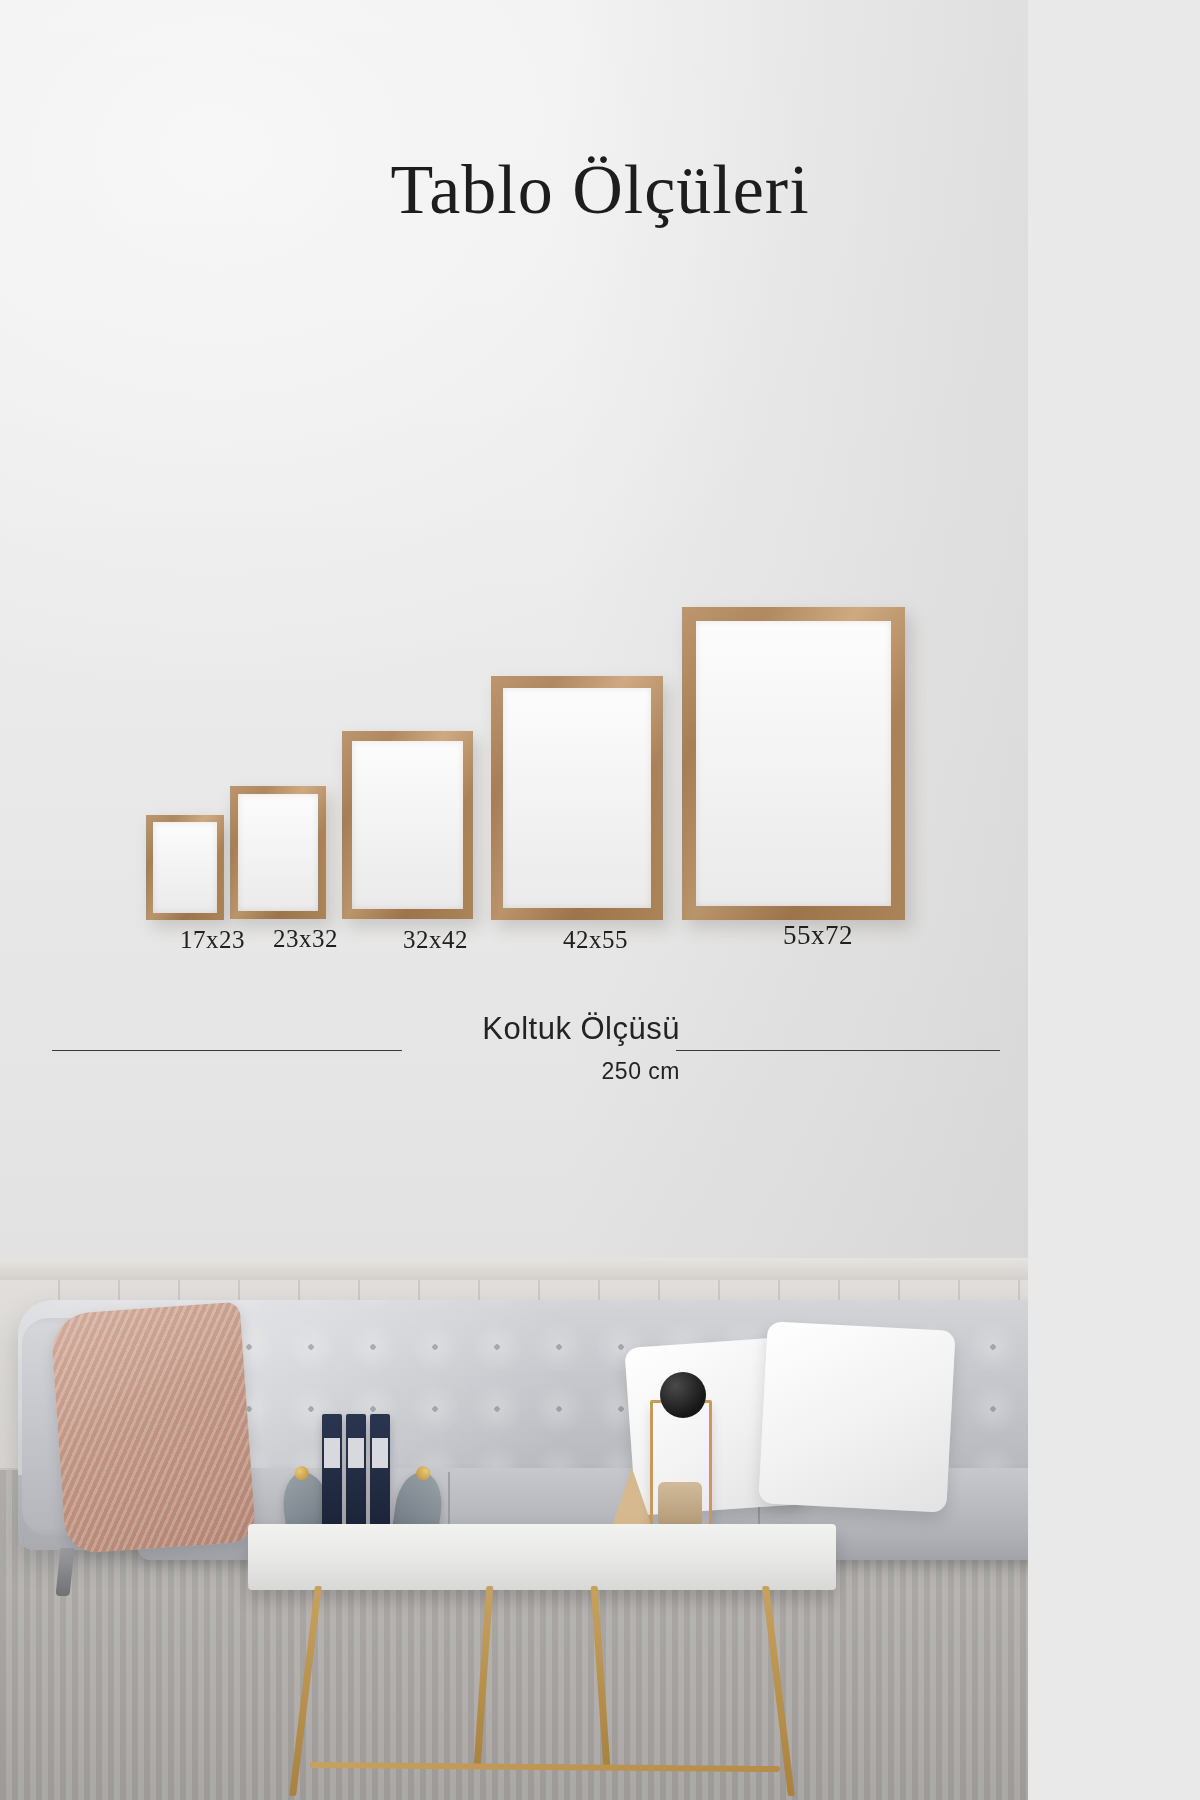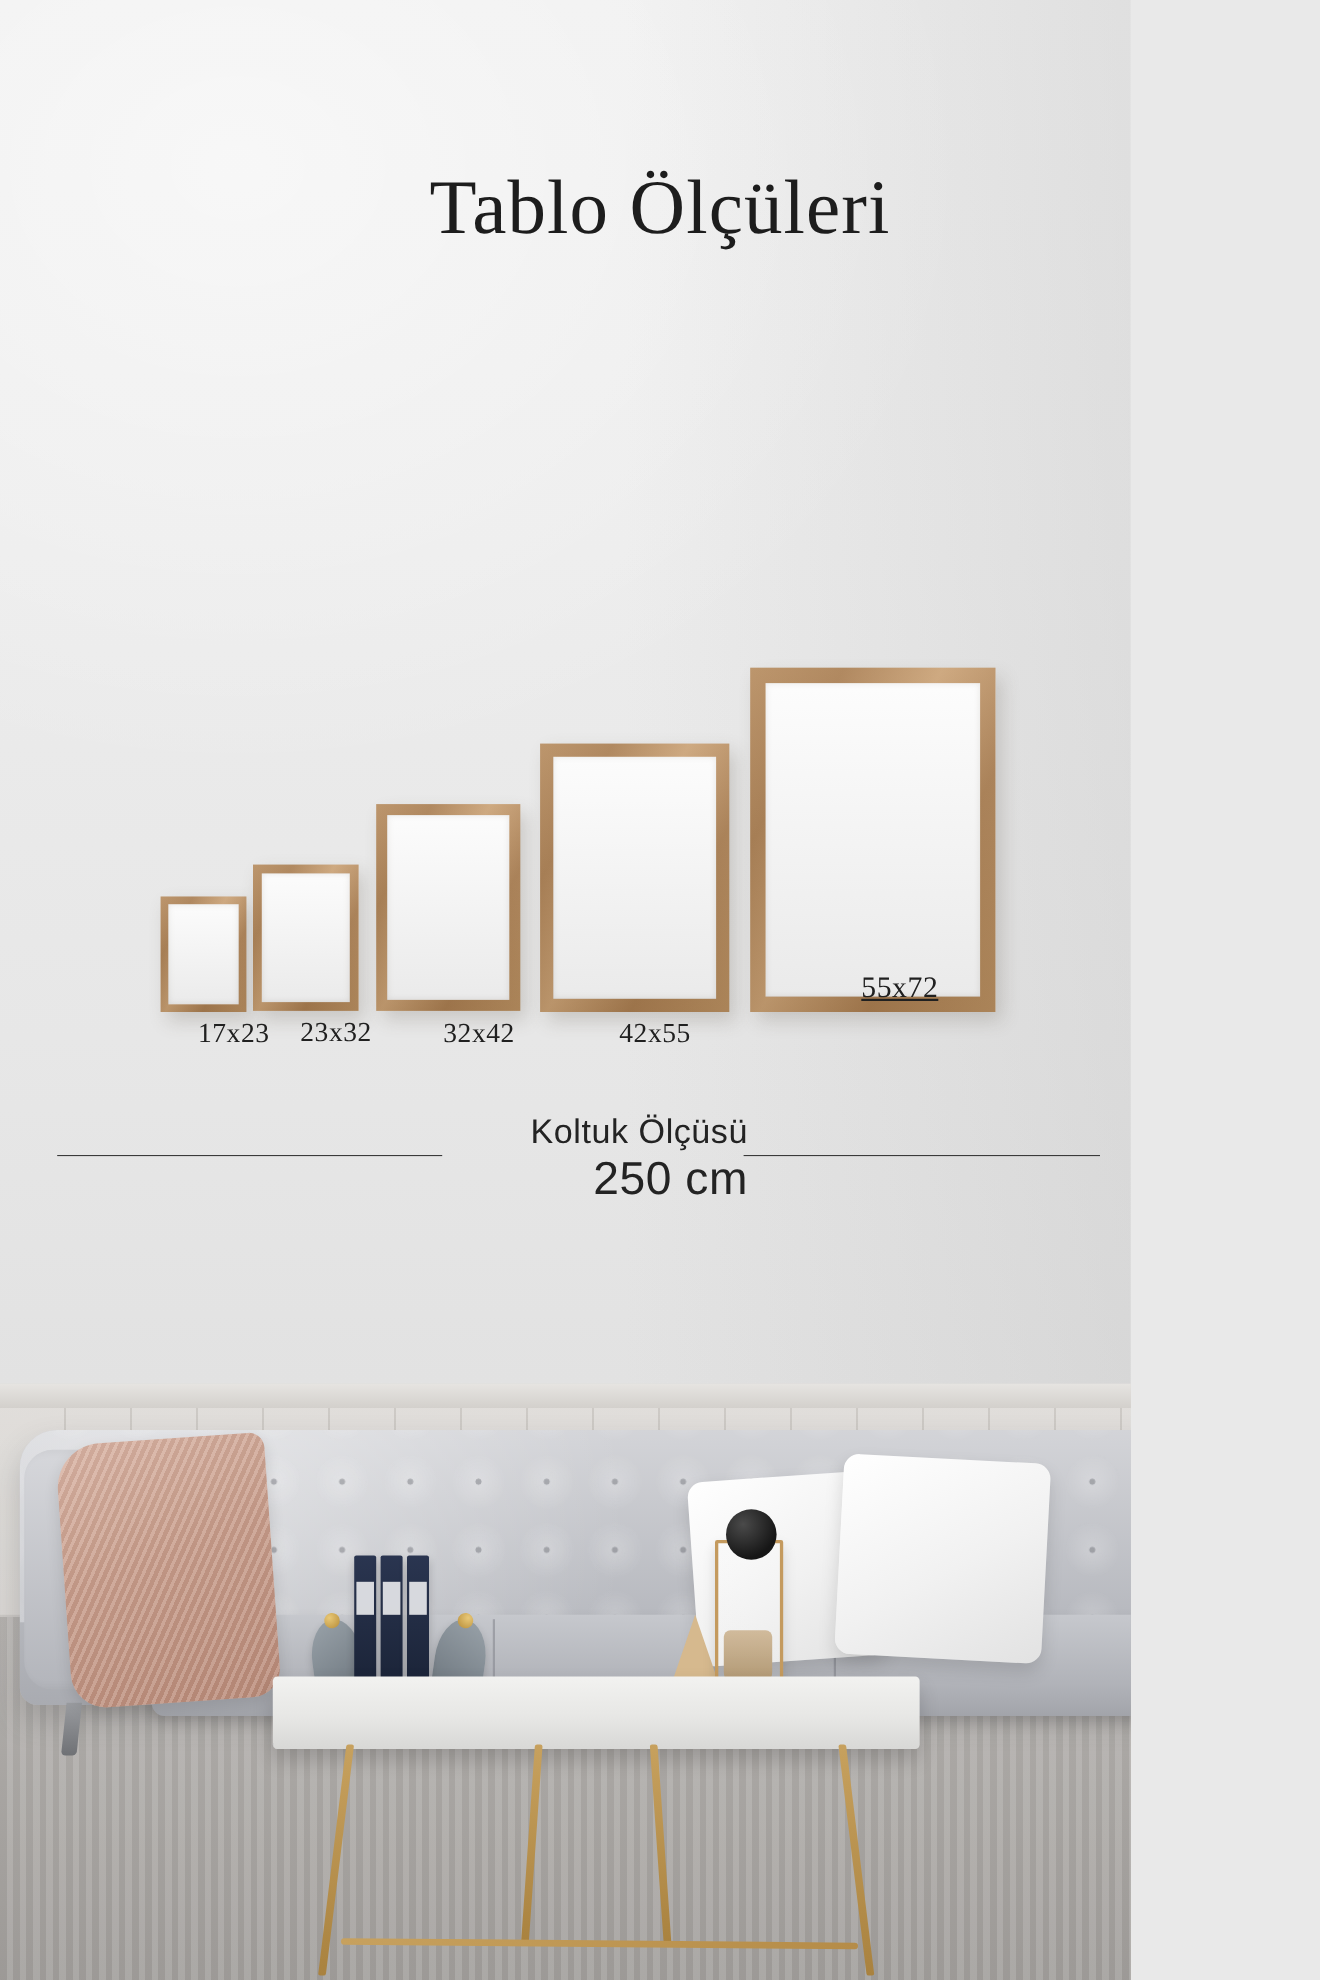--- a/index.html
+++ b/index.html
@@ -107,21 +107,21 @@
   .measure-label {
     position: absolute;
     text-align: right;
     font-family: "Liberation Sans", sans-serif;
     color: #232323;
     line-height: 1.12;
     font-size: 31px;
     font-weight: 300;
     letter-spacing: 0.5px;
   }
-  .measure-label .sub { display: block; font-size: 42px; }
+  .measure-label .sub { display: block; font-size: 23px; margin-top: 12px; }
 
   
   .floor {
     position: absolute;
     left: 0; top: 1258px; width: 1200px; height: 542px;
     background: linear-gradient(180deg, #d9d6d2 0%, #cfccc8 30%, #c4c1bd 100%);
   }
   .baseboard {
     position: absolute;
     left: 0; top: 1258px; width: 1200px; height: 22px;
@@ -340,21 +340,21 @@
     <div class="frame-label" style="left:348px; top:926px; width:120px;">32x42</div>
 
     <div class="frame" style="left:491px; top:676px; width:172px; height:244px;">
       <div class="mat" style="left:12px; top:12px; right:12px; bottom:12px;"></div>
     </div>
     <div class="frame-label" style="left:508px; top:926px; width:120px;">42x55</div>
 
     <div class="frame" style="left:682px; top:607px; width:223px; height:313px;">
       <div class="mat" style="left:14px; top:14px; right:14px; bottom:14px;"></div>
     </div>
-    <div class="frame-label" style="left:733px; top:882px; width:120px; font-size:27px;text-decoration:underline;">55x72</div>
+    <div class="frame-label" style="left:733px; top:920px; width:120px; font-size:27px;">55x72</div>
 
   </div>
 
   <div class="measure-line" style="left:52px; top:1050px; width:350px;"></div>
   <div class="measure-line" style="left:676px; top:1050px; width:324px;"></div>
   <div class="measure-label" style="left:400px; top:1012px; width:280px;">
     <span>Koltuk Ölçüsü</span>
     <span class="sub">250 cm</span>
   </div>
 

